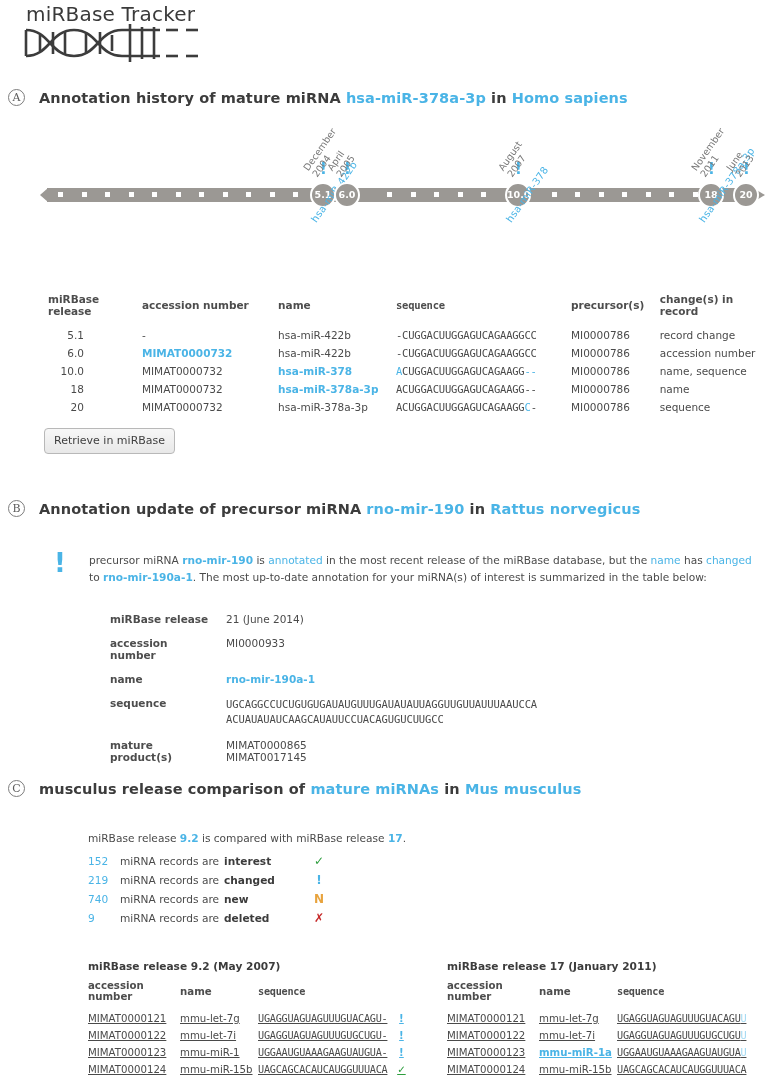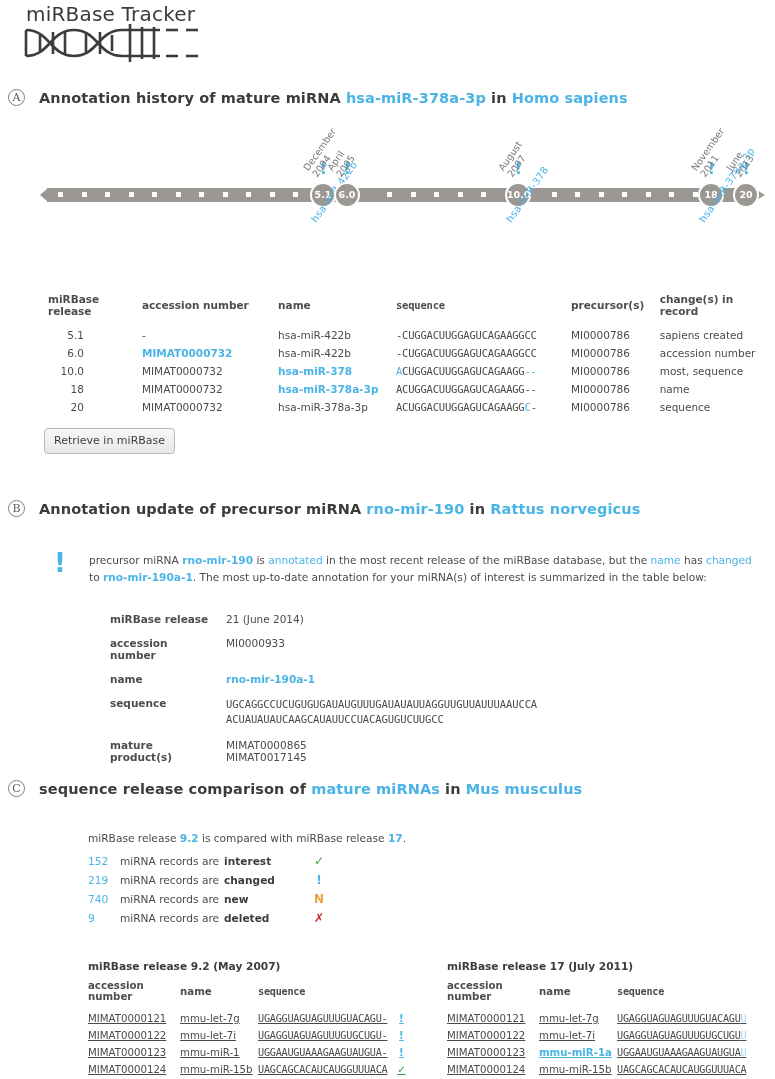--- a/index.html
+++ b/index.html
@@ -288,37 +288,37 @@
       <th class="ca-chg">change(s) in record</th>
     </tr>
   </thead>
   <tbody id="table-a-body">
       <tr>
         <td class="ca-rel">5.1</td>
         <td class="ca-acc">-</td>
         <td class="ca-name">hsa-miR-422b</td>
         <td class="ca-seq">-CUGGACUUGGAGUCAGAAGGCC</td>
         <td class="ca-pre">MI0000786</td>
-        <td class="ca-chg">sapiens created</td>
+        <td class="ca-chg">record change</td>
       </tr>
       <tr>
         <td class="ca-rel">6.0</td>
         <td class="ca-acc" style="color: rgb(74, 180, 230); font-weight: bold;">MIMAT0000732</td>
         <td class="ca-name">hsa-miR-422b</td>
         <td class="ca-seq">-CUGGACUUGGAGUCAGAAGGCC</td>
         <td class="ca-pre">MI0000786</td>
         <td class="ca-chg">accession number</td>
       </tr>
       <tr>
         <td class="ca-rel">10.0</td>
         <td class="ca-acc">MIMAT0000732</td>
         <td class="ca-name" style="color: rgb(74, 180, 230); font-weight: bold;">hsa-miR-378</td>
         <td class="ca-seq"><span style="color:#4ab4e6">A</span>CUGGACUUGGAGUCAGAAGG<span style="color:#4ab4e6">--</span></td>
         <td class="ca-pre">MI0000786</td>
-        <td class="ca-chg">most, sequence</td>
+        <td class="ca-chg">name, sequence</td>
       </tr>
       <tr>
         <td class="ca-rel">18</td>
         <td class="ca-acc">MIMAT0000732</td>
         <td class="ca-name" style="color: rgb(74, 180, 230); font-weight: bold;">hsa-miR-378a-3p</td>
         <td class="ca-seq">ACUGGACUUGGAGUCAGAAGG--</td>
         <td class="ca-pre">MI0000786</td>
         <td class="ca-chg">name</td>
       </tr>
       <tr>
@@ -364,21 +364,21 @@
       </tr>
       <tr>
         <th>mature product(s)</th>
         <td>MIMAT0000865<br>MIMAT0017145</td>
       </tr>
     </tbody>
 </table>
 
 <div class="section-head" style="left:8px; top:780px;">
   <div class="sec-letter">C</div>
-  <div class="sec-title"><span>sequence release comparison of </span><span class="hl">mature miRNAs</span><span> in </span><span class="hl">Mus musculus</span></div>
+  <div class="sec-title"><span>musculus release comparison of </span><span class="hl">mature miRNAs</span><span> in </span><span class="hl">Mus musculus</span></div>
 </div>
 
 <div id="summary-c">
   <div id="summary-line"><span>miRBase release </span><span class="blue bold">9.2</span><span> is compared with miRBase release </span><span class="blue bold">17</span><span>.</span></div>
   <div id="summary-rows">
       <div class="sum-row">
         <span class="sum-count">152</span>
         <span class="sum-mid">miRNA records are</span>
         <span class="sum-kind">interest</span>
         <span class="sum-icon" style="color: rgb(46, 158, 62);">✓</span>
@@ -398,21 +398,21 @@
       <div class="sum-row">
         <span class="sum-count">9</span>
         <span class="sum-mid">miRNA records are</span>
         <span class="sum-kind">deleted</span>
         <span class="sum-icon" style="color: rgb(198, 40, 40);">✗</span>
       </div>
     </div>
 </div>
 
 <div class="cmp-cap" style="left:88px; top:960px;">miRBase release 9.2 (May 2007)</div>
-<div class="cmp-cap" style="left:447px; top:960px;">miRBase release 17 (July 2011)</div>
+<div class="cmp-cap" style="left:447px; top:960px;">miRBase release 17 (January 2011)</div>
 
 <div id="cmp-left-wrap" style="top:980px; height:99px;">
   <table class="cmp-tbl inwrap" id="cmp-left">
     <thead>
         <tr>
       <th class="c-acc">accession number</th>
       <th class="c-nam">name</th>
       <th class="c-seq">sequence</th>
       <th class="c-flag"></th>
     </tr>

